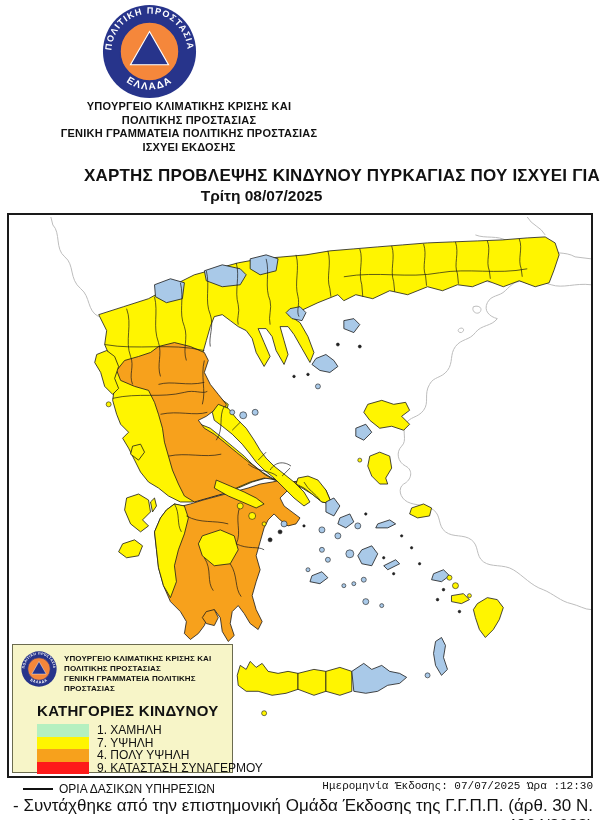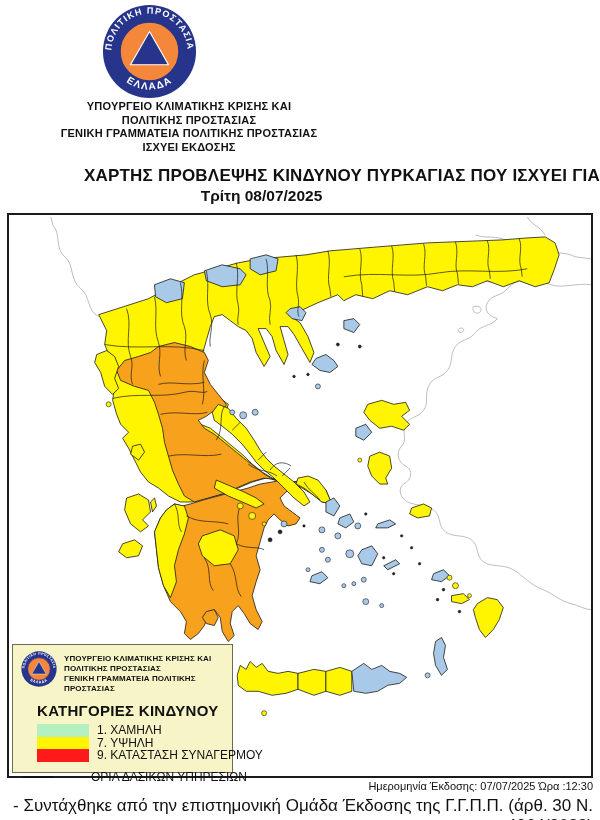--- a/index.html
+++ b/index.html
@@ -22,24 +22,24 @@
     background:#F7F5C8;border:1px solid #6b6b4f;box-sizing:border-box;z-index:5;
     padding:6px 8px 4px 8px;}
   .legend-top{display:flex;align-items:flex-start;gap:7px;}
   .legend-logo{width:36px;height:36px;flex:0 0 auto;}
   .legend-org{font-weight:bold;font-size:8px;line-height:10px;padding-top:3px;letter-spacing:.1px;}
   .legend-heading{font-weight:bold;font-size:15px;margin:8px 0 5px 16px;letter-spacing:.3px;}
   .legend-rows{margin-left:16px;}
   .legend-row{display:flex;align-items:center;height:12.5px;}
   .legend-swatch{width:52px;height:12.5px;flex:0 0 auto;}
   .legend-label{font-weight:normal;font-size:12px;margin-left:8px;white-space:nowrap;text-align:right;}
-  .legend-boundary{display:flex;align-items:center;margin:8px 0 0 2px;gap:32px;}
+  .legend-boundary{display:flex;align-items:center;margin:8px 0 0 2px;}
   .legend-line{width:30px;height:0;border-top:2px solid #111;flex:0 0 auto;}
   .legend-boundary .legend-label{margin-left:6px;}
-  .footer-issue{position:absolute;right:7px;top:780px;font-size:11px;text-align:right;}
+  .footer-issue{position:absolute;right:7px;top:780px;font-size:11px;text-align:right;font-family:Liberation Mono, monospace;}
   .footer-credit{position:absolute;right:7px;top:796px;font-size:17px;text-align:right;}
   .logo-ring-text{fill:#fff;font-weight:bold;font-size:9.5px;letter-spacing:1.2px;}
   .logo-ring-text-sm{fill:#fff;font-weight:bold;font-size:10.5px;letter-spacing:1.5px;}
 </style>
 </head>
 <body>
 
 <svg width="0" height="0" style="position:absolute" aria-hidden="true">
   <defs>
     <g id="cp-logo">
@@ -221,20 +221,24 @@
     <div class="legend-rows" id="legend-rows">
         <div class="legend-row">
           <span class="legend-swatch" style="background: rgb(181, 240, 192);"></span>
           <span class="legend-label">1. ΧΑΜΗΛΗ</span>
         </div>
         <div class="legend-row">
           <span class="legend-swatch" style="background: rgb(255, 245, 0);"></span>
           <span class="legend-label">7. ΥΨΗΛΗ</span>
         </div>
         <div class="legend-row">
+          <span class="legend-swatch" style="background: rgb(247, 161, 28);"></span>
+          <span class="legend-label">4. ΠΟΛΥ ΥΨΗΛΗ</span>
+        </div>
+        <div class="legend-row">
           <span class="legend-swatch" style="background: rgb(254, 26, 26);"></span>
           <span class="legend-label">9. ΚΑΤΑΣΤΑΣΗ ΣΥΝΑΓΕΡΜΟΥ</span>
         </div>
       </div>
     <div class="legend-boundary">
       <span class="legend-line"></span>
       <span class="legend-label">ΟΡΙΑ ΔΑΣΙΚΩΝ ΥΠΗΡΕΣΙΩΝ</span>
     </div>
   </div>
 </div>

